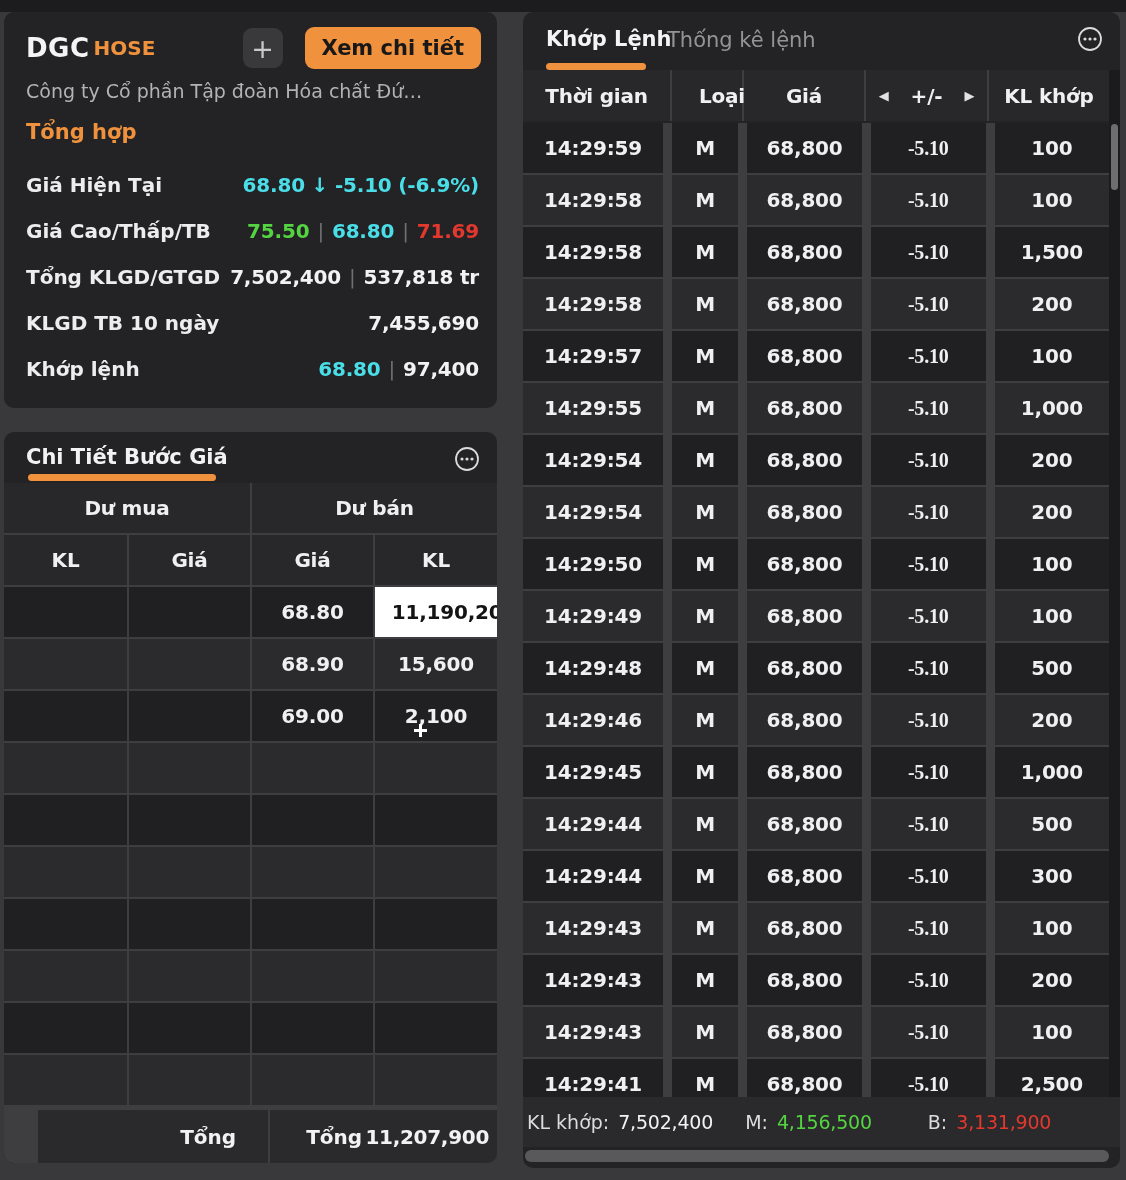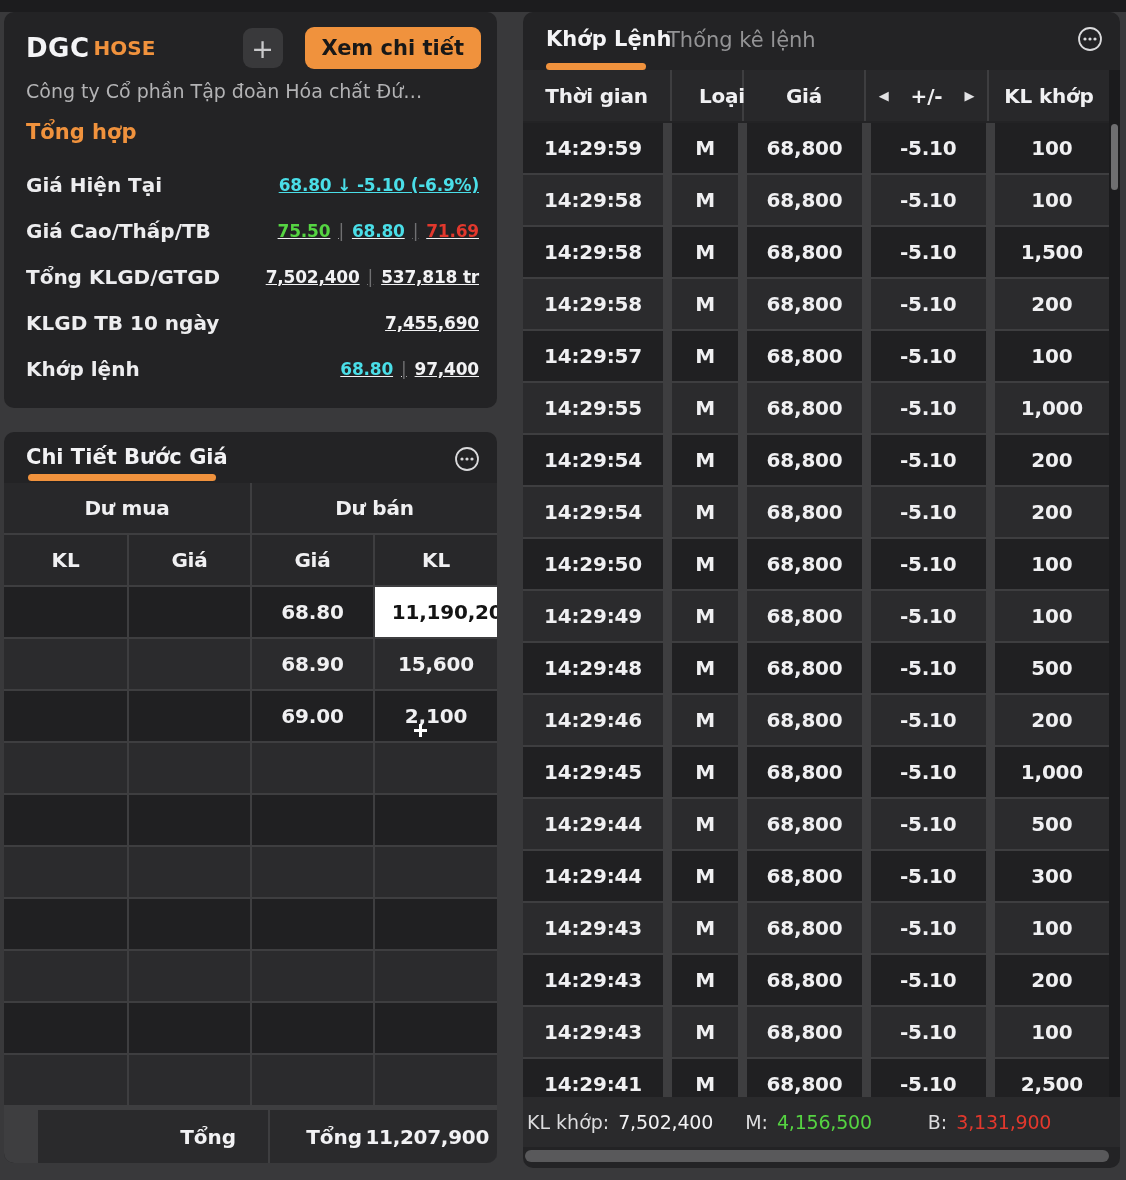--- a/index.html
+++ b/index.html
@@ -20,21 +20,21 @@
   .plus-btn { width:40px; height:40px; background:#39393B; border-radius:9px; display:flex; align-items:center; justify-content:center;
     color:#C9C9CB; font-size:27px; font-weight:400; line-height:1; cursor:pointer; }
   .detail-btn { margin-left:22px; height:42px; background:#F0923D; border-radius:9px; display:flex; align-items:center;
     padding:0 17px; color:#181818; font-size:21px; font-weight:bold; cursor:pointer; }
   .sc-company { position:absolute; top:68px; left:22px; right:16px; font-size:19px; color:#B3B3B5;
     white-space:nowrap; overflow:hidden; }
   .sc-tab { position:absolute; top:108px; left:22px; font-size:21px; font-weight:bold; color:#F0923D; }
   .sc-rows { position:absolute; top:150px; left:0; right:0; }
   .sc-row { height:46px; display:flex; align-items:center; justify-content:space-between; padding:0 18px 0 22px; }
   .sc-label { font-size:20px; font-weight:bold; color:#EDEDEF; }
-  .sc-value { font-size:17px; font-weight:bold; color:#F2F2F4; text-align:left; letter-spacing:-0.2px;text-decoration:underline; }
+  .sc-value { font-size:20px; font-weight:bold; color:#F2F2F4; text-align:left; letter-spacing:-0.2px; }
 
   .cyan { color:#4ADEE8; } .red { color:#E2382D; } .green { color:#55D442; } .white { color:#F2F2F4; }
   .sep { color:#707072; margin:0 8px; font-weight:400; }
 
   
   .tbl-cell { display:flex; align-items:center; justify-content:center; font-size:20px; font-weight:bold;
     color:#F0F0F2; letter-spacing:-0.2px; }
 
   
   .ob-title { position:absolute; top:13px; left:22px; font-size:21px; font-weight:bold; color:#F2F2F4; }
@@ -65,21 +65,21 @@
   .tr-tab-inactive { position:absolute; top:16px; left:144px; font-size:21px; color:#949496; cursor:pointer; }
   .tr-header { position:absolute; top:58px; left:0; width:586px; height:51px; display:flex; gap:2px; background:#3E3E40; }
   .tr-header .tbl-cell { background:#28282A; }
   .tr-hc1 { width:147px; } .tr-hc2 { width:70px;padding-left:30px; } .tr-hc3 { width:120px; } .tr-hc4 { width:121px; } .tr-hc5 { width:120px; }
   .col-arrow { font-size:13px; color:#E2E2E4; cursor:pointer; }
   .tr-hc4 .lbl { margin:0 22px; }
   .tr-body { position:absolute; top:111px; left:0; width:586px; height:974px; overflow:hidden; background:#3E3E40; }
   .tr-row { display:flex; gap:9px; height:50px; margin-bottom:2px; }
   .tr-row .tbl-cell { background:#202022; }
   .tr-row.alt .tbl-cell { background:#2B2B2D; }
-  .tr-c1 { width:147px; } .tr-c2 { width:70px; } .tr-c3 { width:120px; } .tr-c4 { width:121px; } .tr-c5 { width:120px; }
+  .tr-c1 { width:147px; } .tr-c2 { width:70px; } .tr-c3 { width:120px; } .tr-c4 { width:121px;font-family:Liberation Serif, serif; } .tr-c5 { width:120px; }
   .v-track { position:absolute; top:58px; right:0; width:11px; height:1027px; background:#1B1B1D; }
   .v-thumb { position:absolute; top:112px; right:2px; width:7px; height:66px; background:#6E6E70; border-radius:4px; cursor:pointer; }
   .tr-footer { position:absolute; top:1085px; left:0; width:597px; height:50px; background:#2A2A2C;
     display:flex; align-items:center; font-size:19px; color:#DCDCDE; padding:0 4px; z-index:2; }
   .tr-footer .val { margin-left:9px; letter-spacing:-0.2px; }
   .tr-footer .m-lbl { margin-left:32px; } .tr-footer .b-lbl { margin-left:56px; }
   .h-thumb { position:absolute; top:1138px; left:2px; width:584px; height:12px; background:#59595B; border-radius:6px; cursor:pointer; }
 
   .mouse-cursor { position:absolute; left:414px; top:724px; width:13px; height:13px; z-index:9; pointer-events:none; }
   .mouse-cursor:before { content:""; position:absolute; left:5px; top:0; width:3px; height:13px; background:#FFF; }

